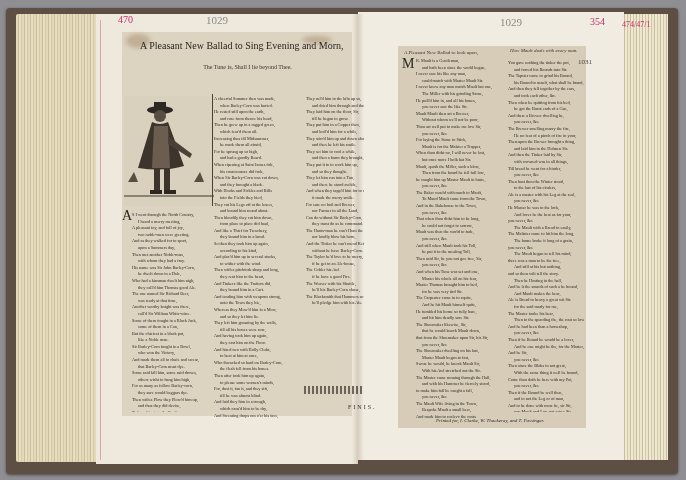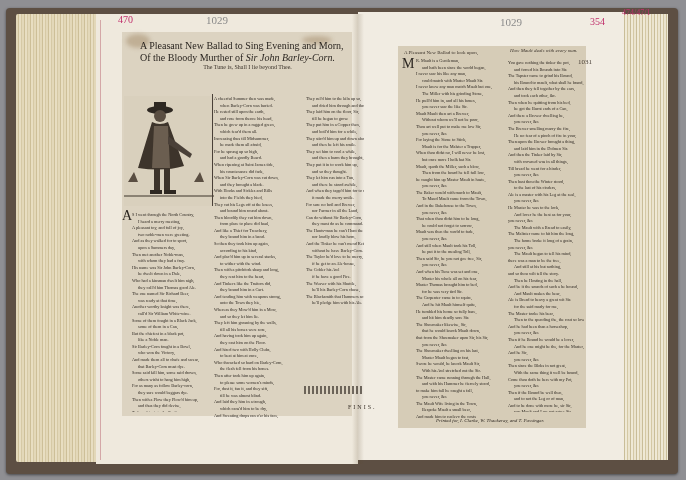--- a/index.html
+++ b/index.html
@@ -79,29 +79,28 @@
 
 <div class="page-left"></div>
 <div class="page-right"></div>
 <div class="gutter"></div>
 <div class="rule-red"></div>
 
 <span class="folio red" style="left:118px;top:14px;">470</span>
 <span class="folio pencil" style="left:206px;top:14px;">1029</span>
 <span class="folio pencil" style="left:500px;top:16px;">1029</span>
 <span class="folio red" style="left:590px;top:16px;">354</span>
-<span class="folio red" style="left:622px;top:8px;font-size:8px;">474/47/1</span>
+<span class="folio red" style="left:622px;top:20px;font-size:8px;">474/47/1</span>
 
 <div class="sheet-left"></div>
 <div class="stain" style="left:126px;top:34px;width:24px;height:14px;"></div>
 <div class="stain" style="left:302px;top:36px;width:30px;height:8px;"></div>
 
 <div class="title1">
   <div>A Pleasant New Ballad to Sing Evening and Morn,</div>
-  <div><span>Of the Bloody Murther of </span><i>Sir John Barley-Corn.</i></div>
 </div>
 <div class="tune">The Tune is, Shall I lie beyond Thee.</div>
 
 <svg class="woodcut" viewBox="0 0 90 110">
   <rect x="0" y="0" width="90" height="110" fill="#d9d0bd"></rect>
   <ellipse cx="36" cy="14" rx="13" ry="4" fill="#2e2822"></ellipse>
   <rect x="30" y="6" width="12" height="8" fill="#2e2822"></rect>
   <circle cx="36" cy="20" r="6" fill="#5a4e42"></circle>
   <path d="M28 26 Q36 30 44 26 L60 70 Q40 76 14 72 Z" fill="#3d342b"></path>
   <path d="M30 30 L44 30 L46 72 L28 72 Z" fill="#6b5e50"></path>

